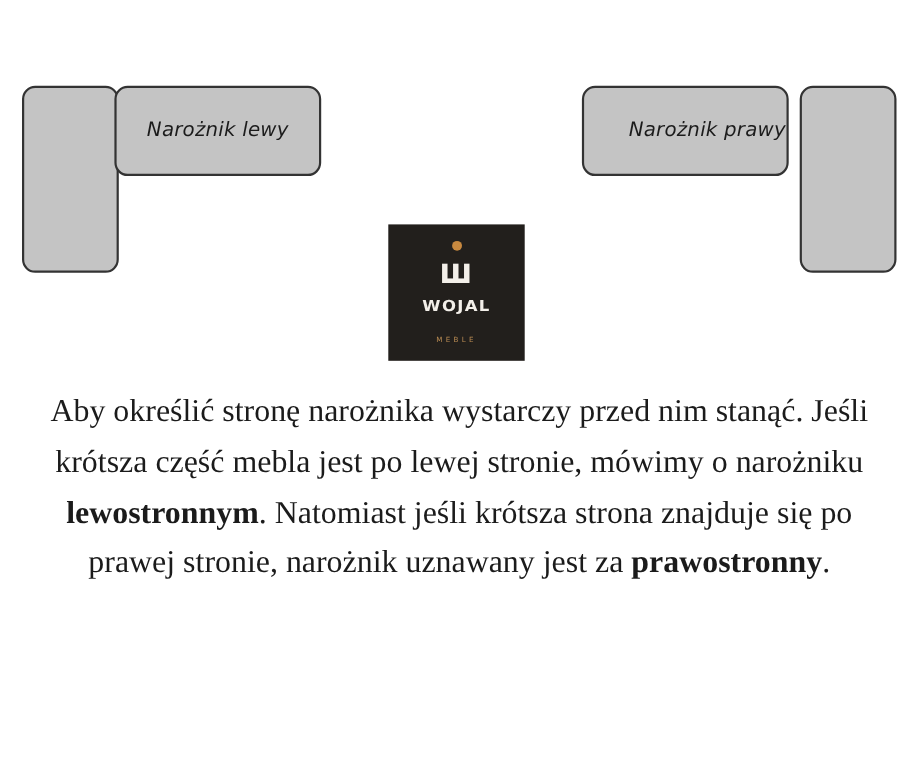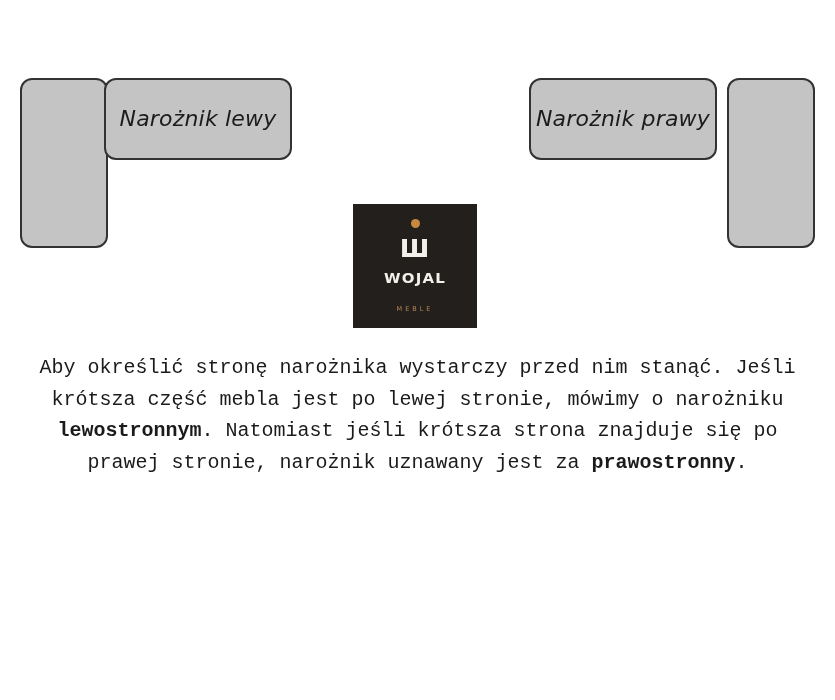--- a/index.html
+++ b/index.html
@@ -59,40 +59,41 @@
     top: 78px;
     width: 88px;
     height: 170px;
     border-radius: 12px;
   }
 
   .seg-label {
     position: absolute;
     font-family: "DejaVu Sans", sans-serif;
     font-style: italic;
-    font-size: 22px;
+    font-size: 18px;
     color: #1b1b1b;
     white-space: nowrap;
     letter-spacing: 0.2px;
   }
   .label-left {
     left: 104px;
     top: 78px;
     width: 188px;
     height: 82px;
     line-height: 82px;
     text-align: center;
   }
   .label-right {
     left: 529px;
     top: 78px;
     width: 188px;
     height: 82px;
     line-height: 82px;
     text-align: center;
+    padding-left: 20px;
   }
 
   
   .logo {
     position: absolute;
     left: 353px;
     top: 204px;
     width: 124px;
     height: 124px;
     background: #221f1c;
@@ -137,22 +138,22 @@
 
   
   .caption {
     position: absolute;
     left: 0;
     top: 352px;
     width: 835px;
     padding: 0 36px;
     box-sizing: border-box;
     text-align: center;
-    font-family: Liberation Mono, monospace;
-    font-size: 20px;
+    font-family: Liberation Serif, serif;
+    font-size: 29px;
     line-height: 1.58;
     color: #1b1b1b;
   }
   .caption b {
     font-weight: bold;
   }
 </style>
 </head>
 <body>
 

